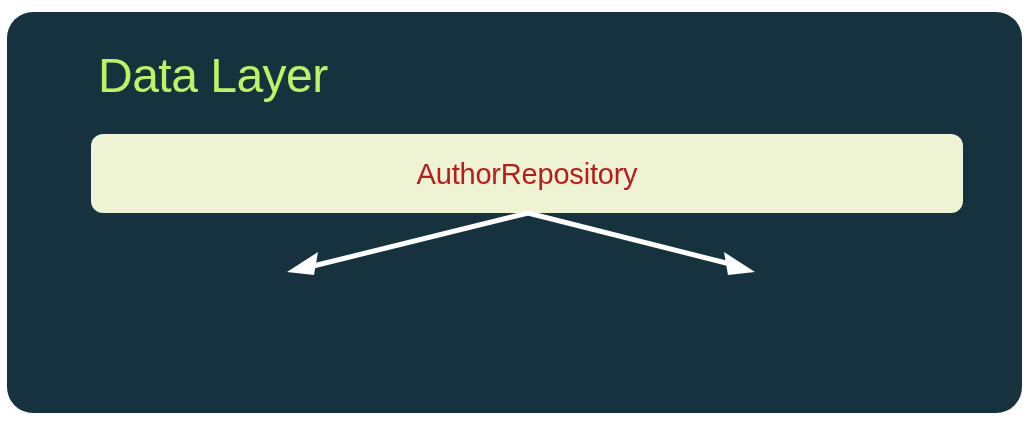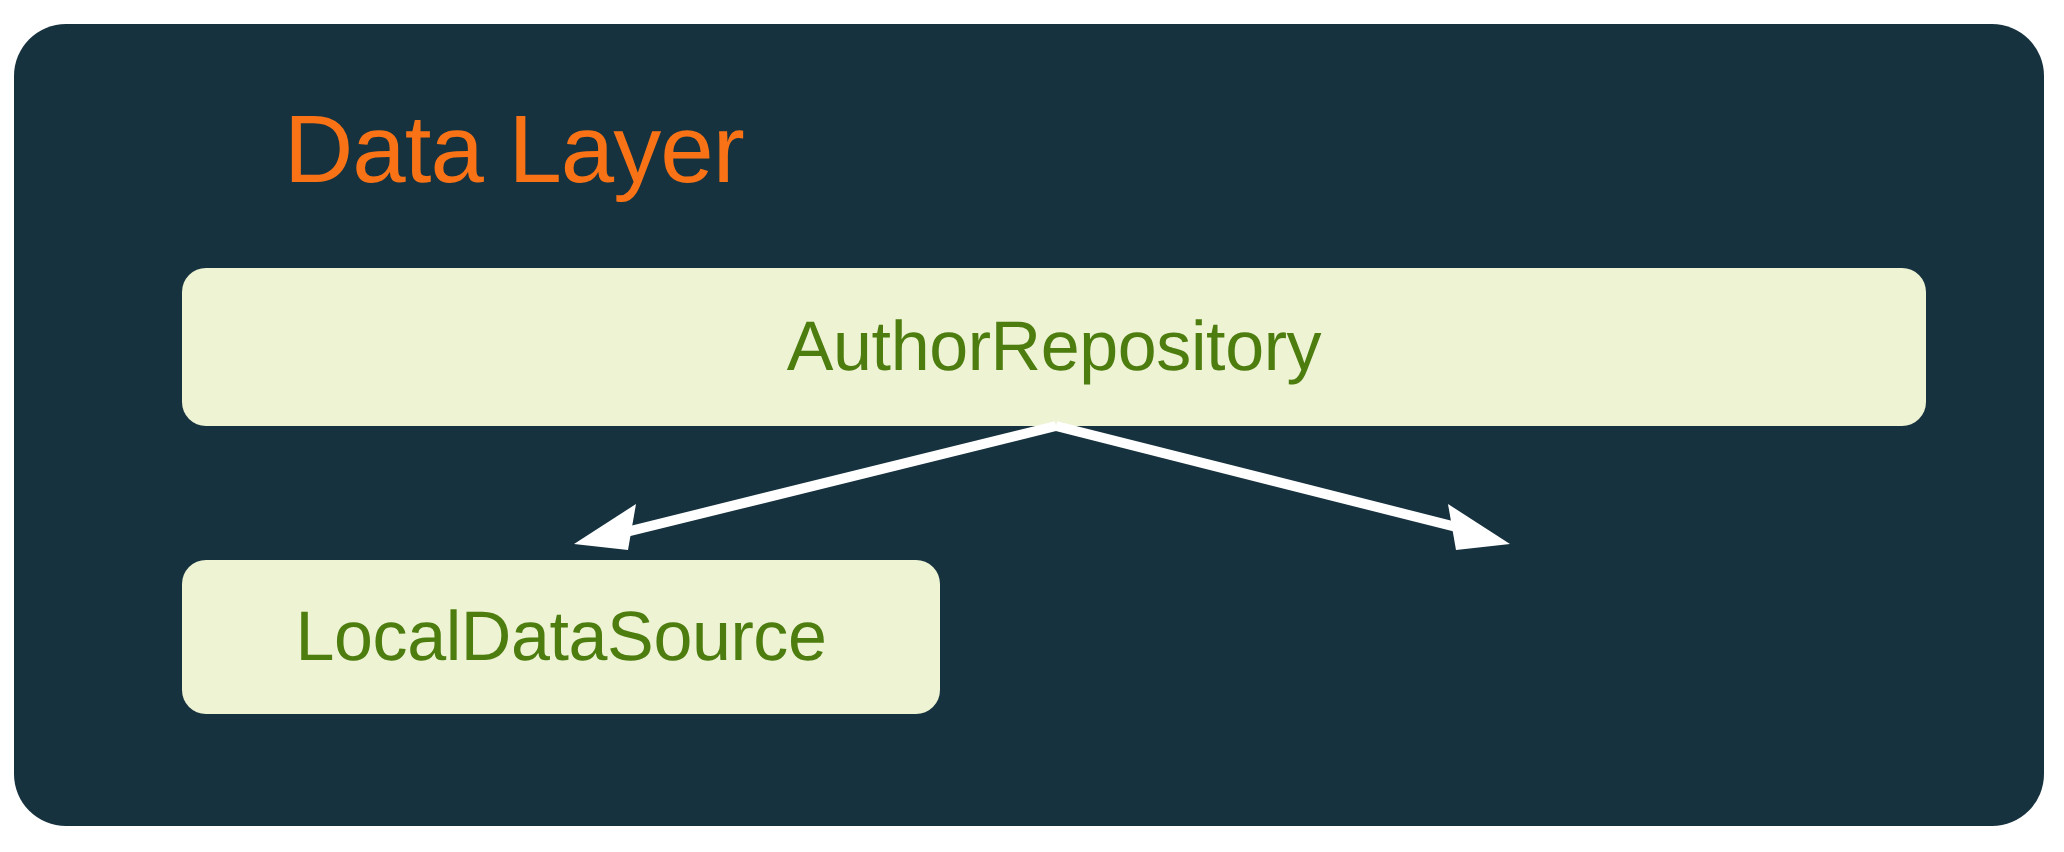--- a/index.html
+++ b/index.html
@@ -32,41 +32,40 @@
   
   .layer-title {
     position: absolute;
     left: 91px;
     top: 36px;
     font-family: "Liberation Sans", sans-serif;
     font-size: 48px;
     line-height: 56px;
     font-weight: 400;
     letter-spacing: -0.5px;
-    color: #f97316;
+    color: #bef264;
     white-space: nowrap;
-    margin-left: 44px;
   }
   
   .node {
     position: absolute;
     background: #EDF3D3;
     border-radius: 12px;
     display: flex;
     align-items: center;
     justify-content: center;
     box-sizing: border-box;
   }
   .node-label {
     font-family: "Liberation Sans", sans-serif;
-    font-size: 35px;
+    font-size: 29px;
     line-height: 32px;
     font-weight: 400;
     letter-spacing: -0.2px;
-    color: #4d7c0f;
+    color: #b91c1c;
     white-space: nowrap;
   }
   #node-repository {
     left: 91px;
     top: 134px;
     width: 872px;
     height: 79px;
   }
   #node-local {
     left: 91px;
@@ -98,23 +97,20 @@
   <div class="layer-panel">
 
     <div class="layer-title">Data Layer</div>
 
   </div>
 
   <div class="node" id="node-repository">
     <span class="node-label">AuthorRepository</span>
   </div>
 
-  <div class="node" id="node-local">
-    <span class="node-label">LocalDataSource</span>
-  </div>
 
 
   <svg class="connectors" viewBox="0 0 1032 426">
 
     <g>
       <line x1="528" y1="213" x2="305" y2="268" stroke="#FFFFFF" stroke-width="5" stroke-linecap="butt"></line>
       <polygon points="287,272 318,252 314,275" fill="#FFFFFF"></polygon>
     </g>
 
     <g>

